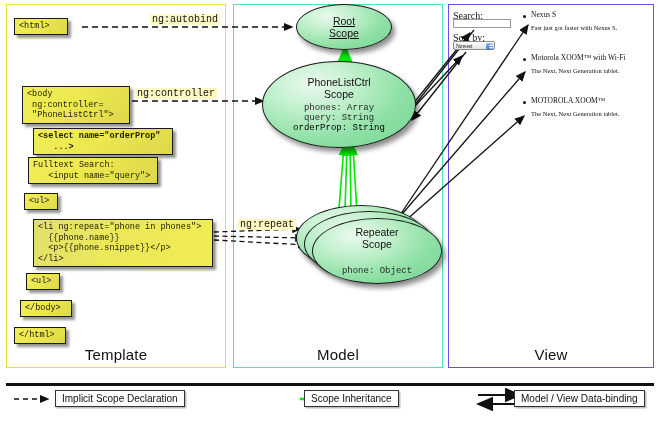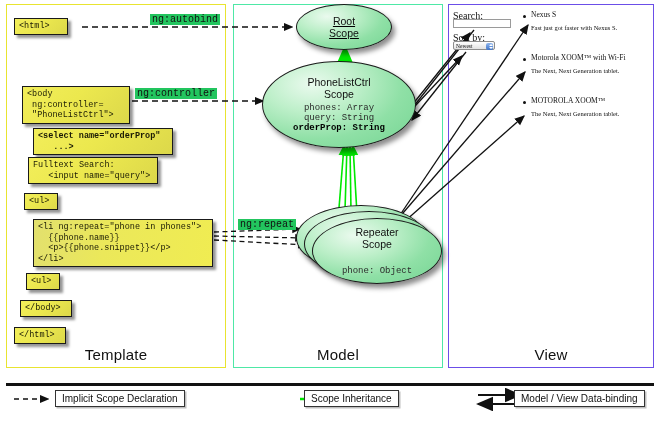--- a/index.html
+++ b/index.html
@@ -29,25 +29,25 @@
 
   
   .ellipse{position:absolute;border-radius:50%;
            border:1.6px solid #1b1b1b;
            background:radial-gradient(ellipse at 32% 26%,#eafaee 0%,#bdefc9 32%,#8fe0a6 62%,#74d492 100%);
            box-shadow:3px 4px 5px rgba(0,0,0,.45);
            display:flex;flex-direction:column;align-items:center;justify-content:center;
            text-align:center;}
   .ell-title{font-size:10.5px;line-height:12px;color:#101010;}
   .ell-props{font-family:"Liberation Mono",monospace;font-size:9px;line-height:10px;color:#2b2b2b;}
-  .ell-props .bold{font-weight:bold;color:#000;}
+  .ell-props .bold{font-weight:normal;color:#000;}
 
   
   .wlabel{position:absolute;font-family:"Liberation Mono",monospace;font-size:10px;
-          color:#111;background:#22c55e;padding:0 2px;}
+          color:#111;background:#fef9c3;padding:0 2px;}
 
   
   #view-inner{position:absolute;left:453px;top:10px;width:196px;height:120px;}
   .v-lab{position:absolute;font-family:"Liberation Serif",serif;font-size:10px;color:#111;}
   .v-input{position:absolute;box-sizing:border-box;border:1px solid #9a9a9a;background:#fff;height:9px;}
   .v-select{position:absolute;box-sizing:border-box;height:9px;border:1px solid #8d8d8d;
             border-radius:2px;background:linear-gradient(#ffffff,#e2e2e2);
             font-family:"Liberation Serif",serif;font-size:5.5px;color:#111;
             padding-left:2px;line-height:8px;}
   .v-select .knob{position:absolute;right:1px;top:1px;width:7px;height:7px;border-radius:2px;

